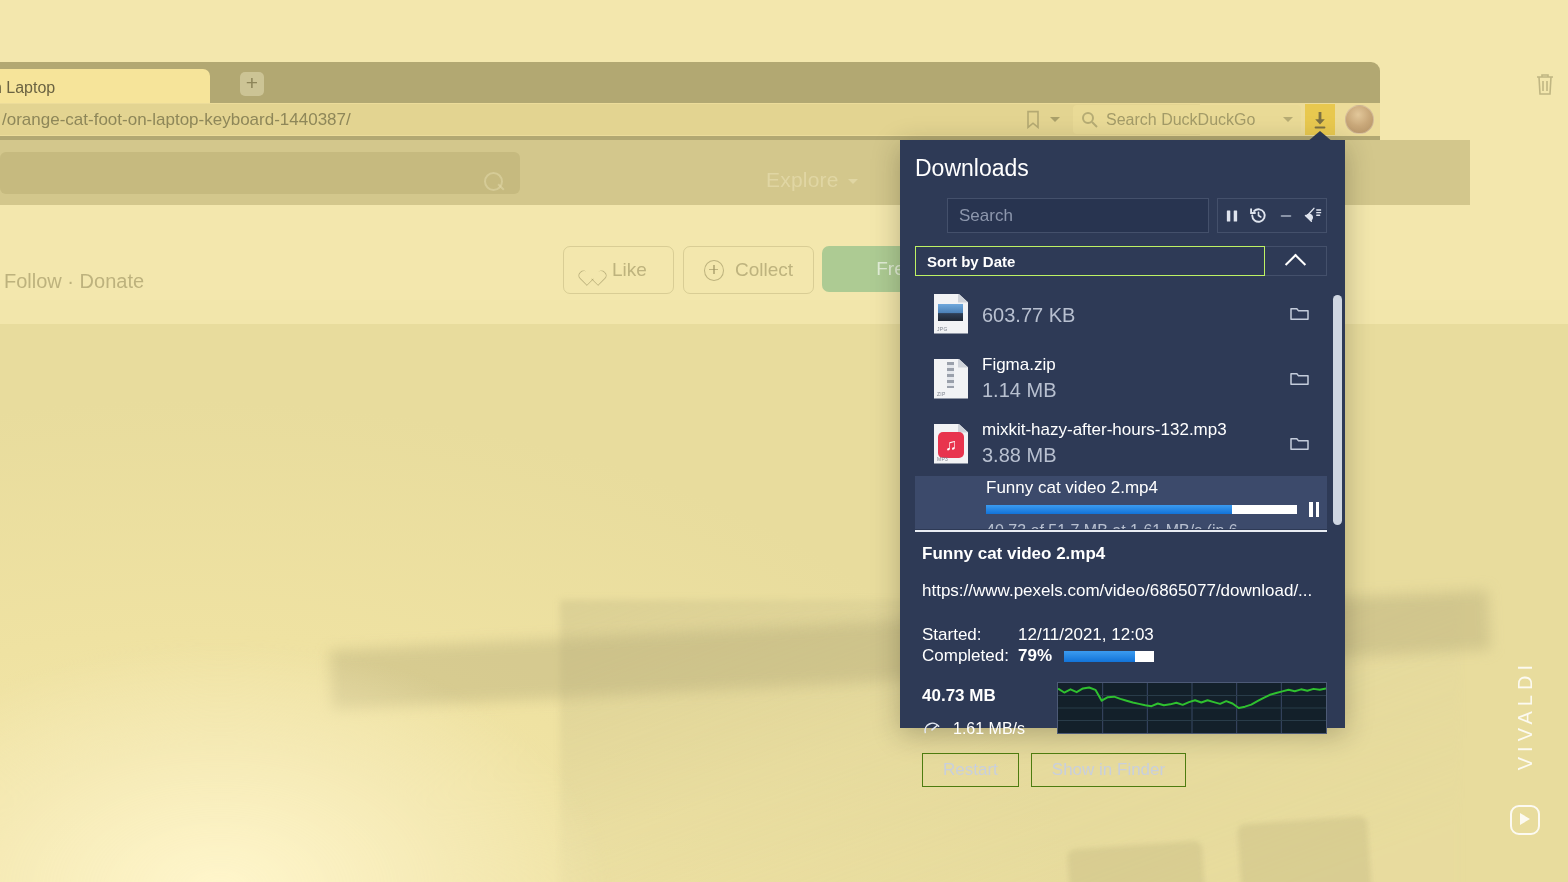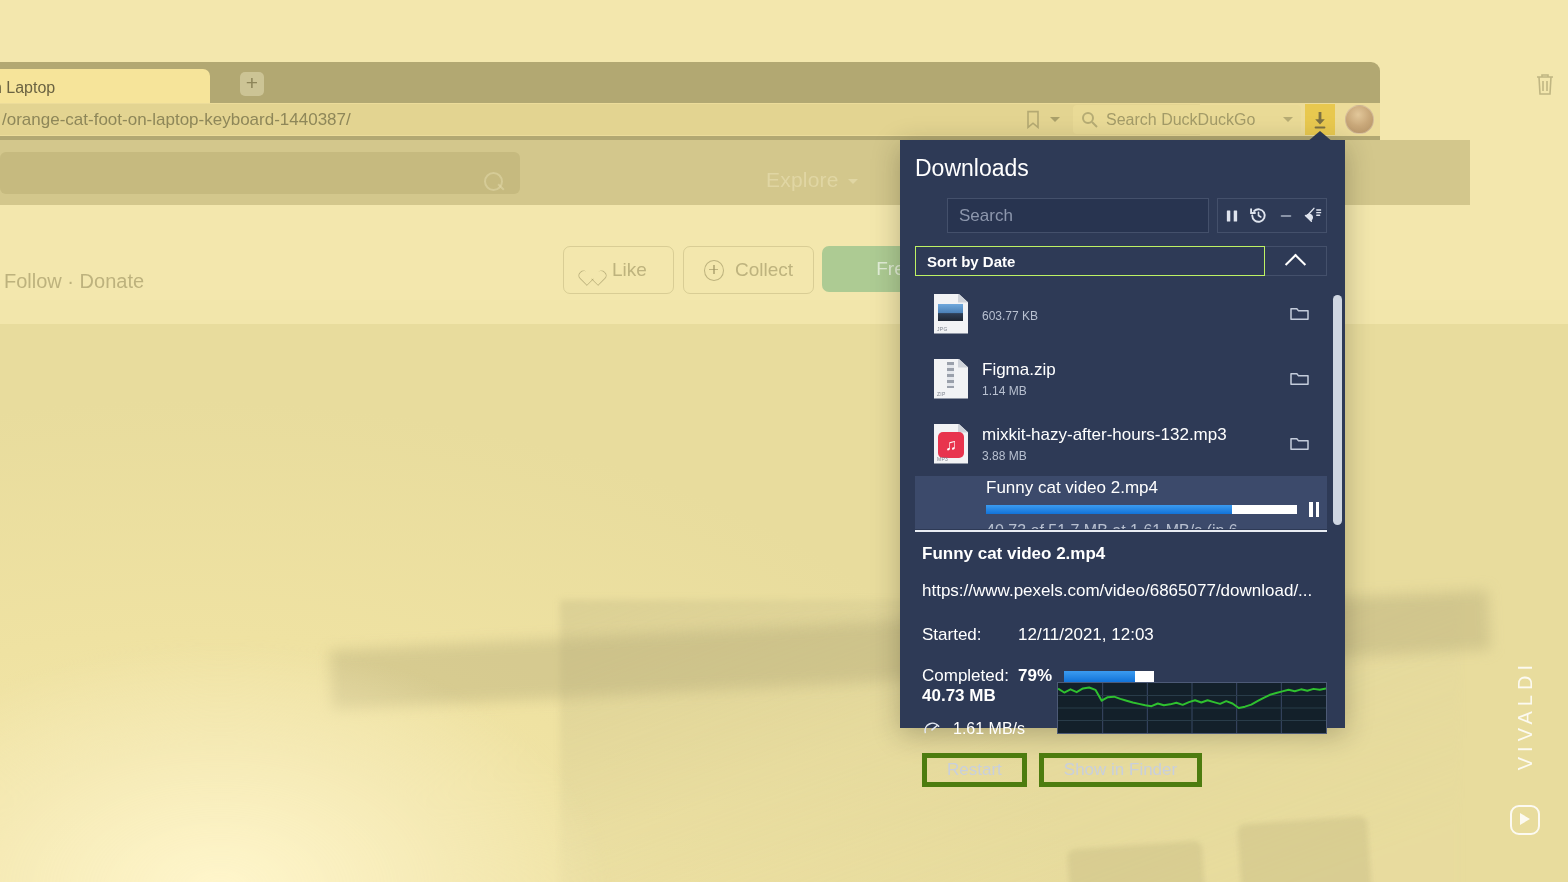--- a/index.html
+++ b/index.html
@@ -470,21 +470,21 @@
   }
   .dl-name {
     color: #ffffff;
     font-size: 17px;
     white-space: nowrap;
     overflow: hidden;
     text-overflow: ellipsis;
   }
   .dl-size {
     color: #b8c0d0;
-    font-size: 12px;
+    font-size: 20px;
     margin-top: 4px;
   }
   .dl-folder {
     width: 36px;
     display: flex; align-items: center; justify-content: center;
     flex: 0 0 36px;
     margin-right: 10px;
   }
 
   .dl-item.active-dl {
@@ -564,21 +564,21 @@
   }
   .detail-row {
     position: absolute;
     left: 22px;
     color: #ffffff;
     font-size: 17px;
     display: flex;
     align-items: center;
   }
   .detail-row.started { top: 485px; }
-  .detail-row.completed { top: 526px; justify-content: center; }
+  .detail-row.completed { top: 506px; justify-content: center; }
   .dr-label { width: 96px; }
   .dr-value { }
   .dr-value.bold { font-weight: bold; }
   .mini-prog {
     width: 90px; height: 11px;
     background: #ffffff;
     margin-left: 12px;
     position: relative;
     overflow: hidden;
   }
@@ -613,21 +613,21 @@
   }
 
   .action-row {
     position: absolute;
     left: 22px; top: 613px;
     display: flex;
     gap: 12px;
   }
   .action-btn {
     height: 34px;
-    border: 5px solid #4d7c0f;
+    border: 1px solid #4d7c0f;
     box-sizing: border-box;
     background: transparent;
     color: #c8cfdd;
     font-size: 17px;
     padding: 0 20px;
     font-family: "Liberation Sans", sans-serif;
   }
 </style>
 </head>
 <body>

